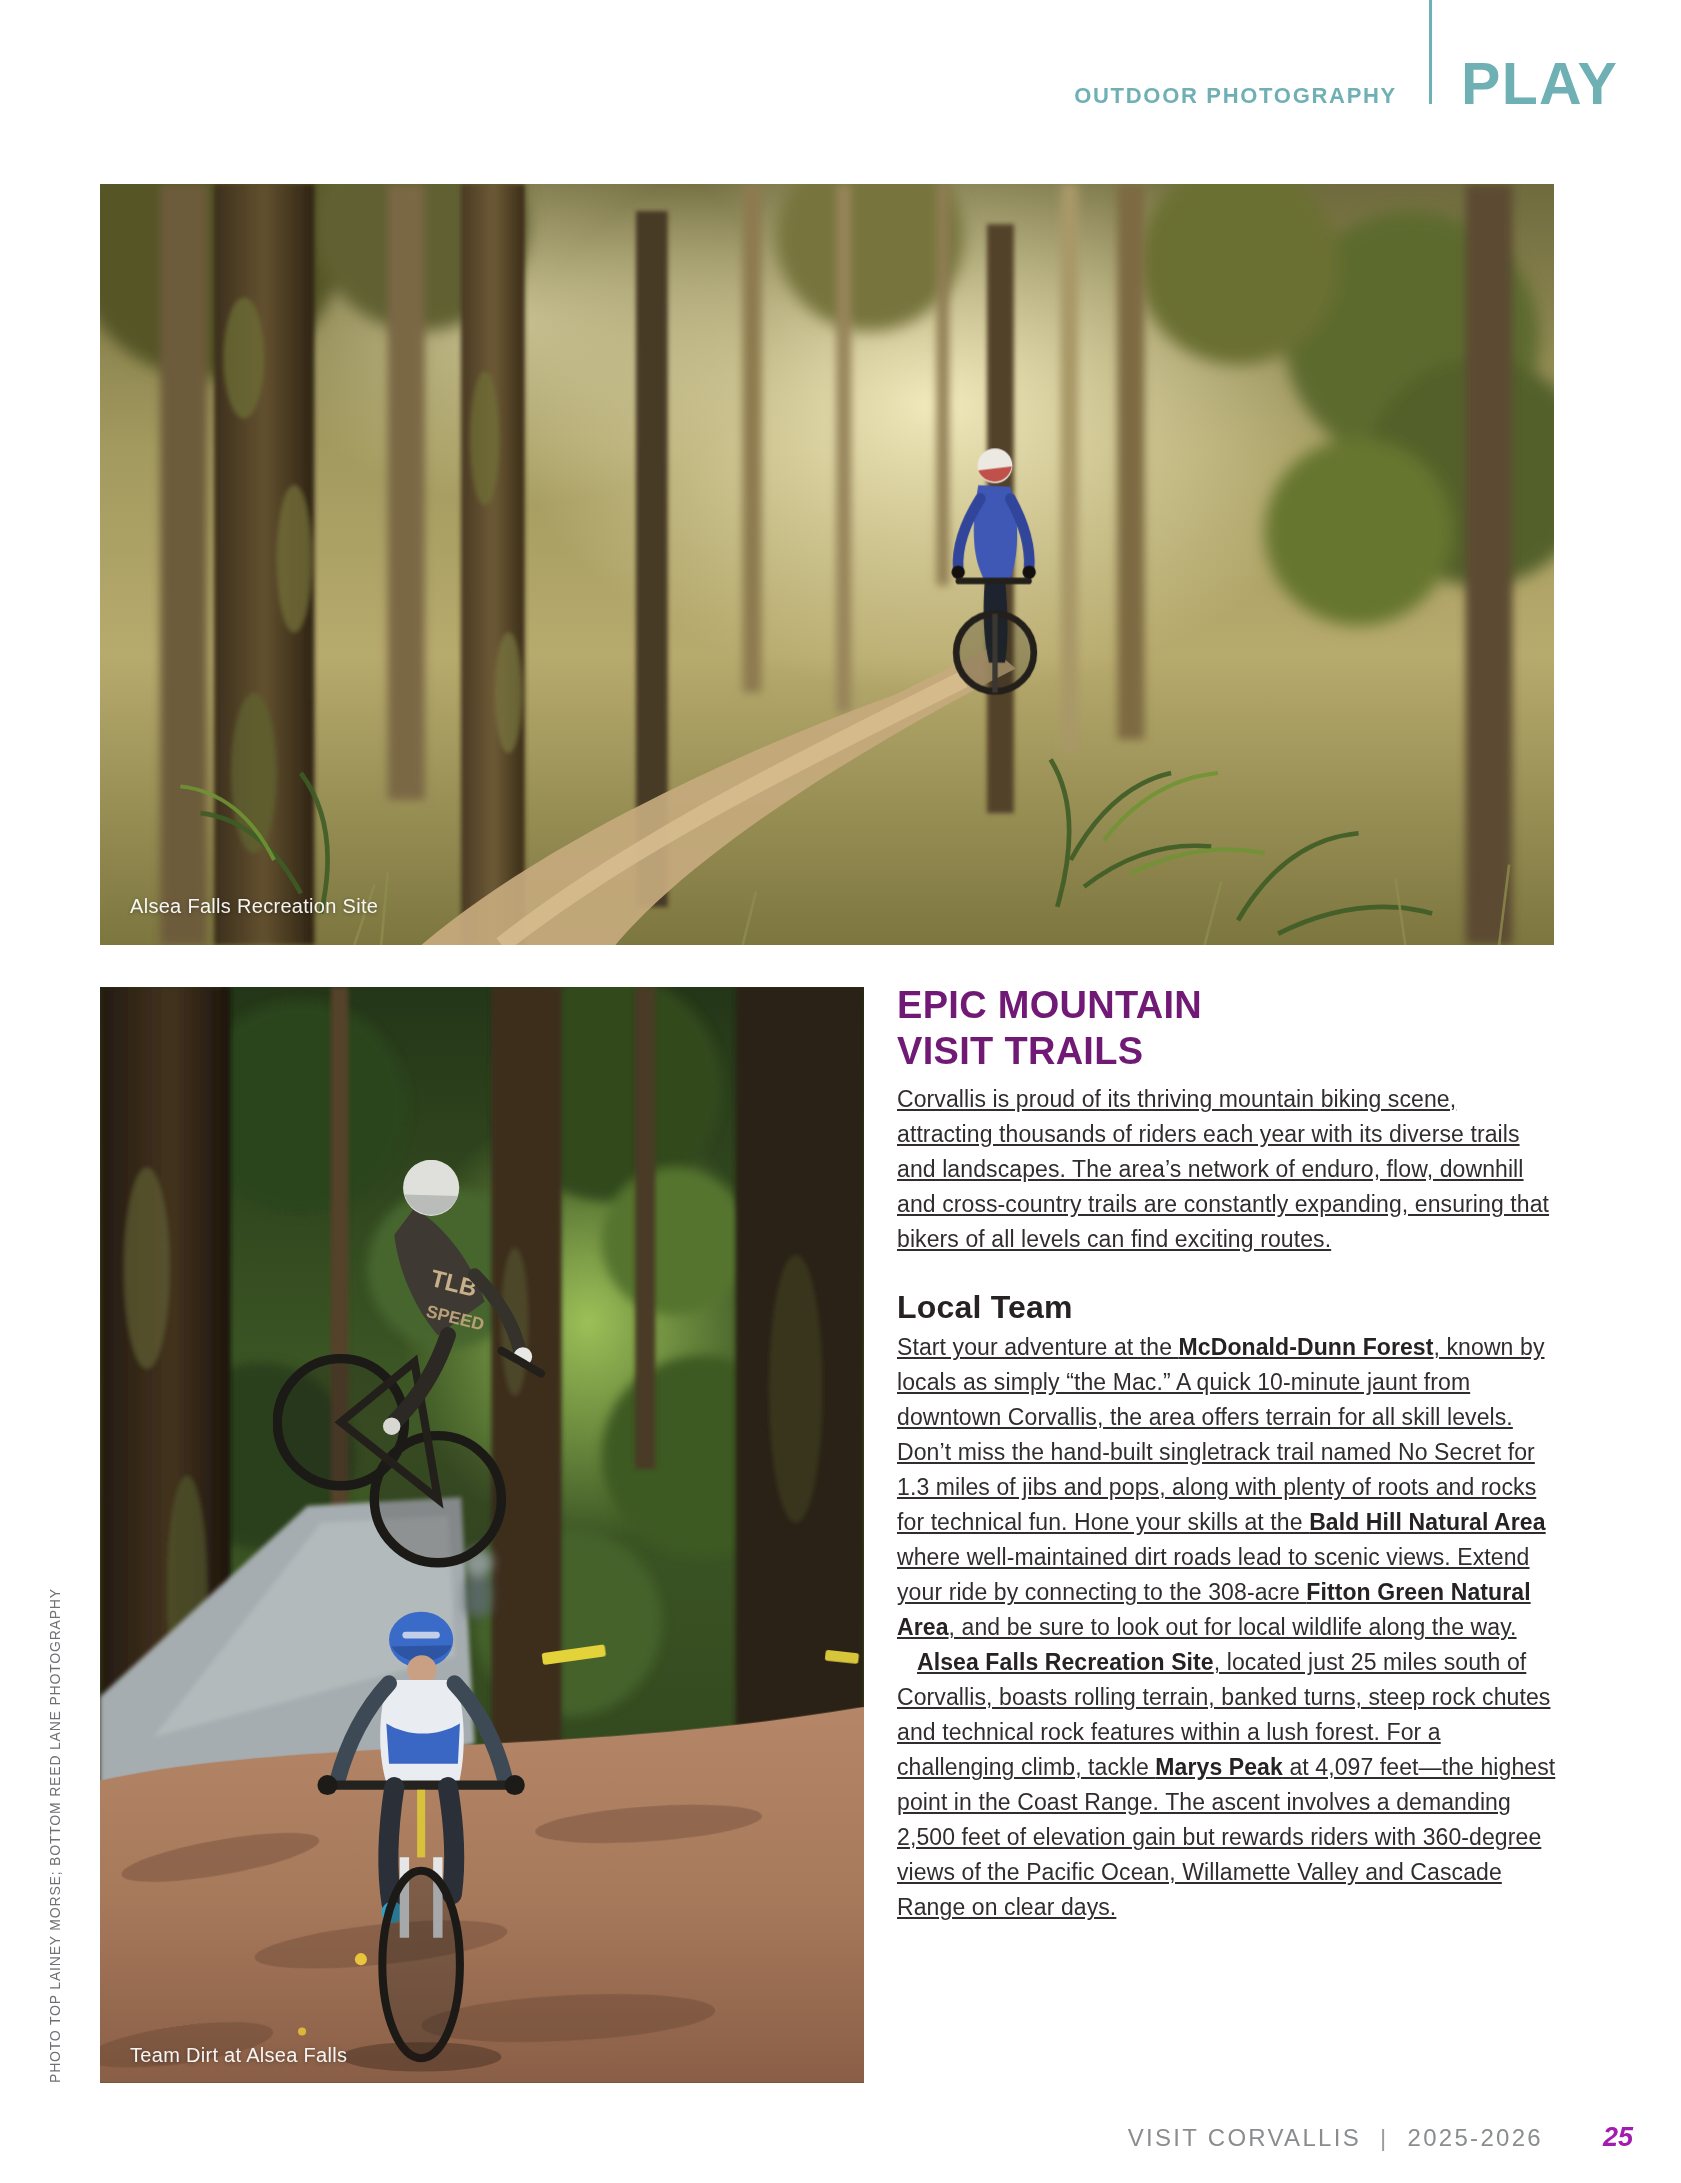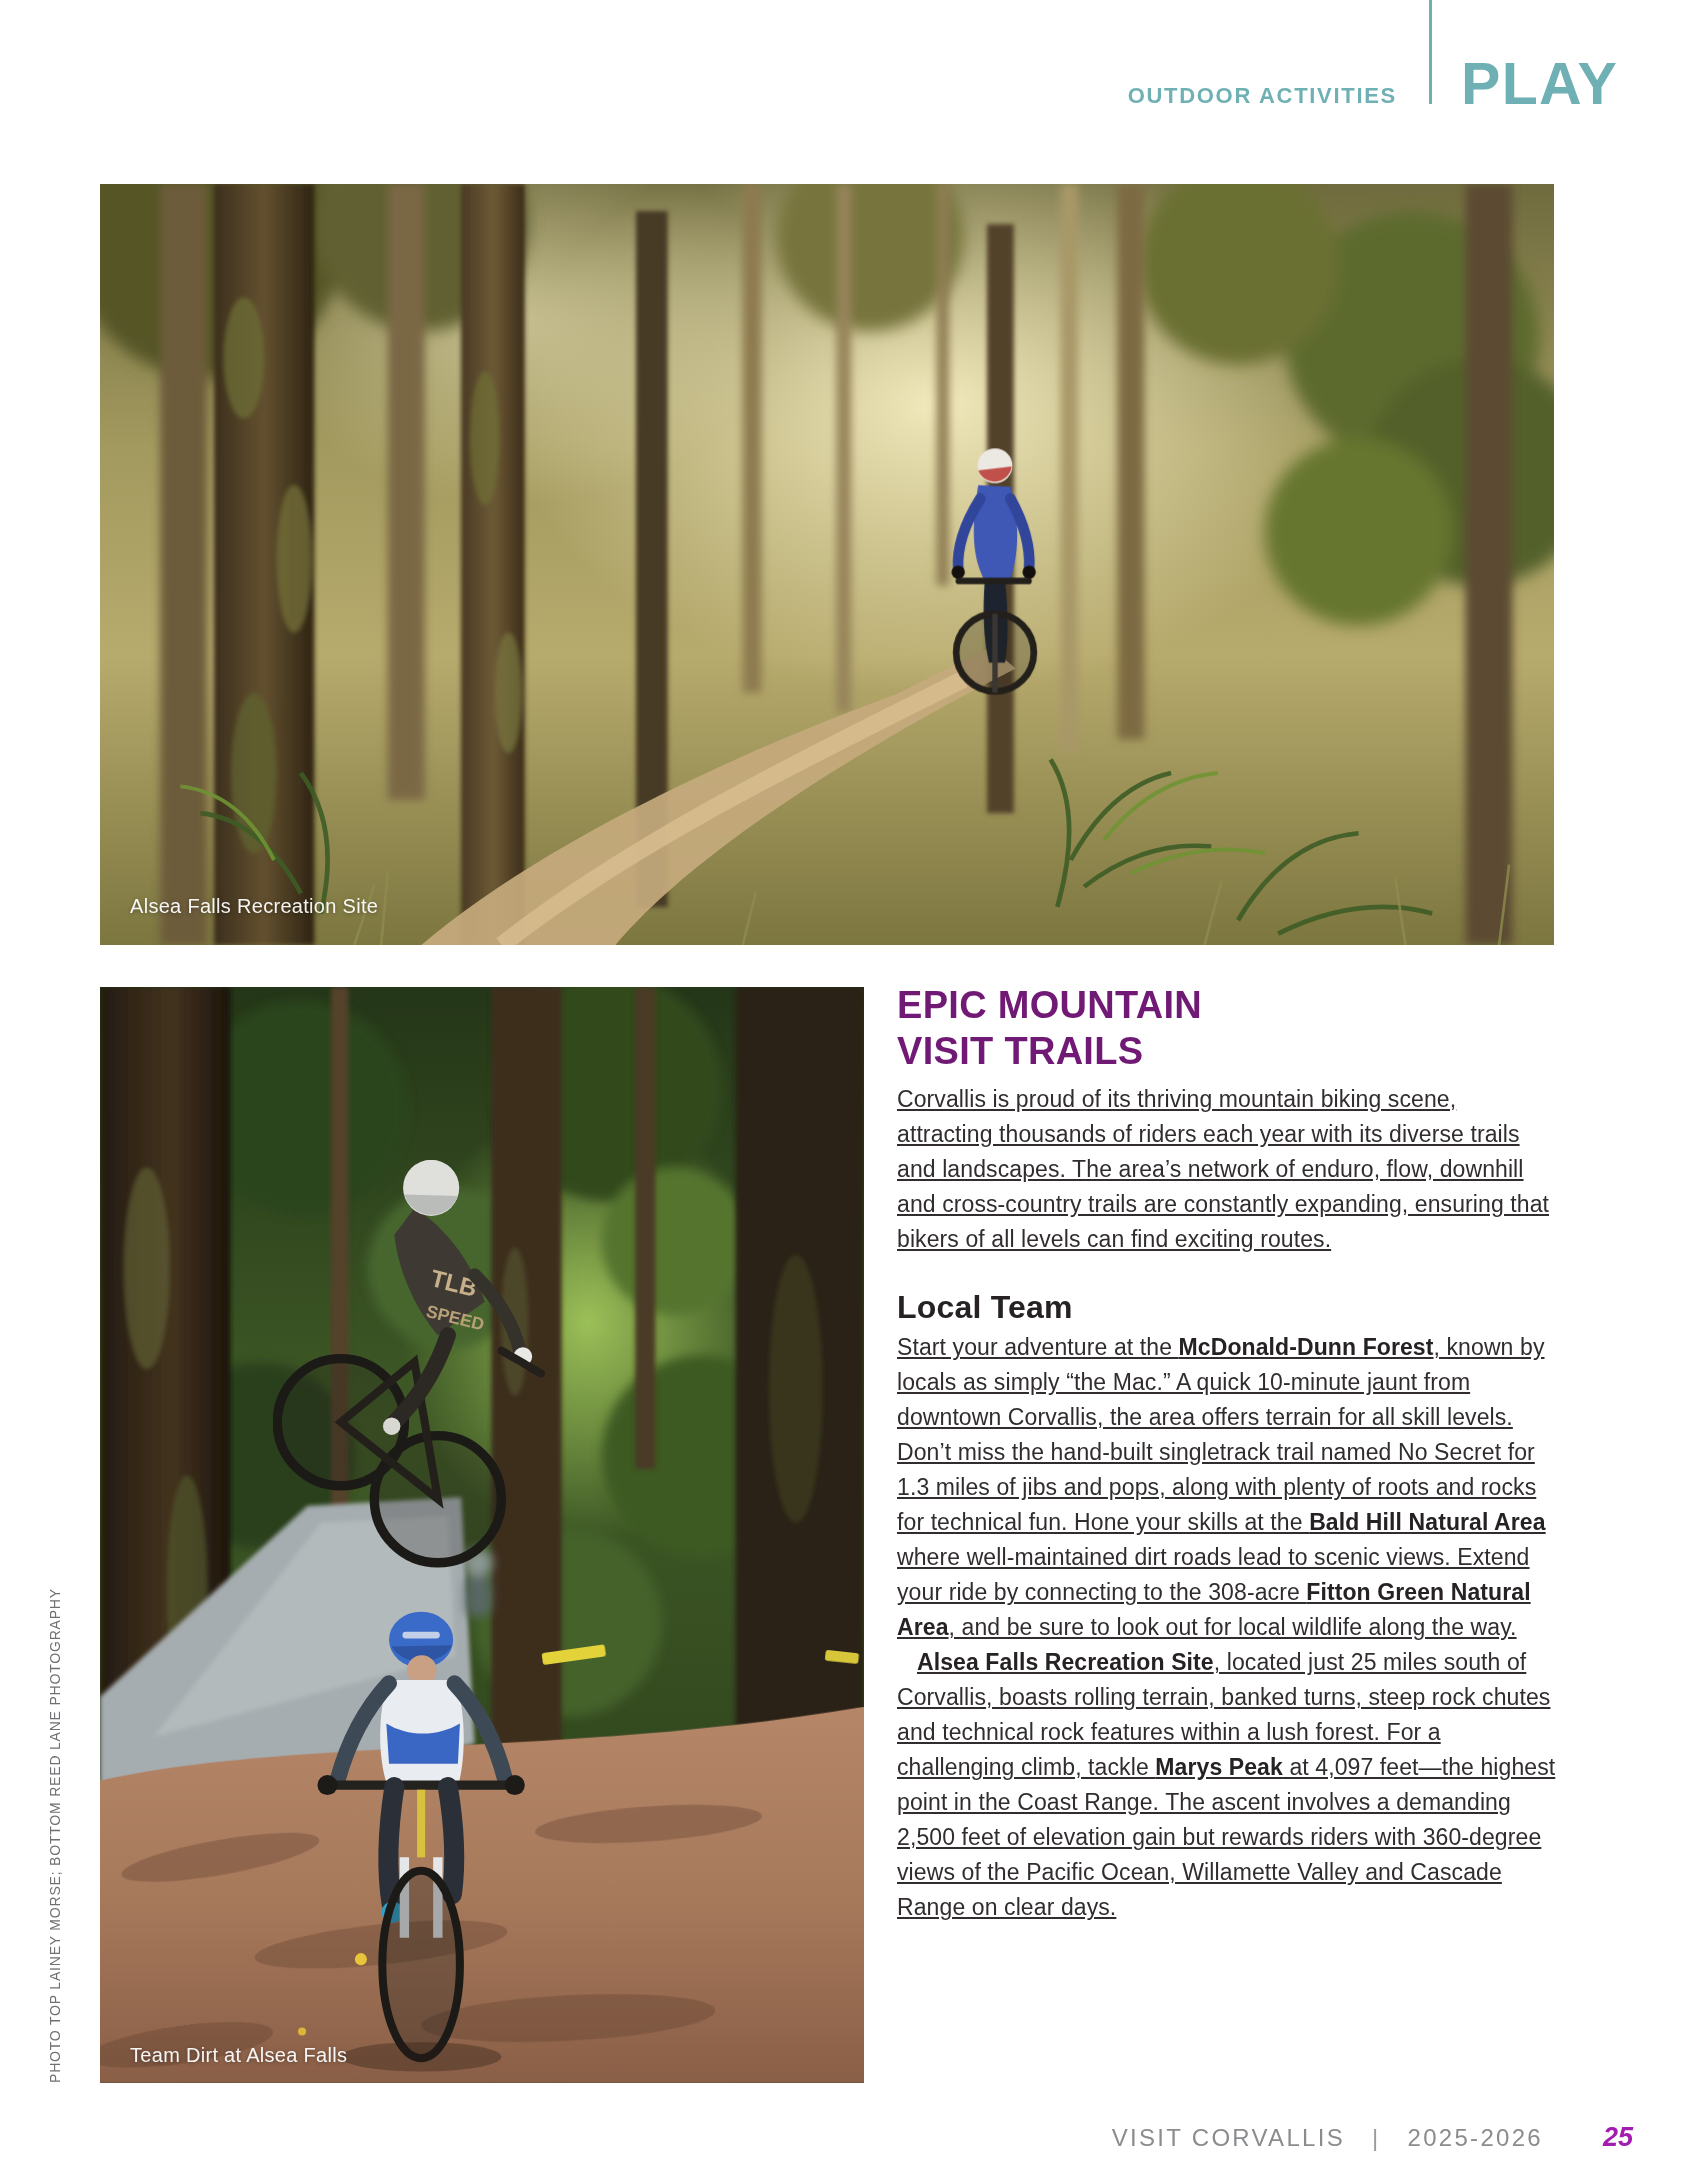--- a/index.html
+++ b/index.html
@@ -35,30 +35,30 @@
   .body-text strong{font-weight:700;color:#262223;}
   .body-text.indent{text-indent:20px;}
 
   
   .credit{position:absolute;left:43px;top:2083px;width:469px;line-height:24px;
           transform:rotate(-90deg);transform-origin:0 0;font-size:14px;letter-spacing:0.8px;
           color:#6e7073;white-space:nowrap;}
 
   
   .footer-line{position:absolute;top:2124px;right:138px;display:flex;align-items:baseline;
-               gap:27px;font-size:24px;letter-spacing:2.3px;color:#8a8c8e;font-weight:400;}
+               gap:19px;font-size:24px;letter-spacing:2.3px;color:#8a8c8e;font-weight:400;}
   .footer-sep{font-weight:400;color:#9a9c9e;}
   .page-num{position:absolute;top:2122px;right:48px;font-size:27px;font-weight:700;color:#a21caf;font-style:italic;}
 </style>
 </head>
 <body>
 
 <div class="page">
 
-  <span class="kicker">OUTDOOR ACTIVITIES</span>
+  <span class="kicker">OUTDOOR PHOTOGRAPHY</span>
   <div class="header-rule"></div>
   <span class="play-title">PLAY</span>
 
   <figure class="photo photo-top" style="margin:0">
     <svg viewBox="0 0 2172 1137" preserveAspectRatio="none" aria-hidden="true">
       <defs>
         <linearGradient id="tbg" x1="0" y1="0" x2="0" y2="1">
           <stop offset="0" stop-color="#6f6b3e"></stop>
             <stop offset="0.35" stop-color="#a39a5f"></stop>
           <stop offset="0.62" stop-color="#b7aa6d"></stop>

